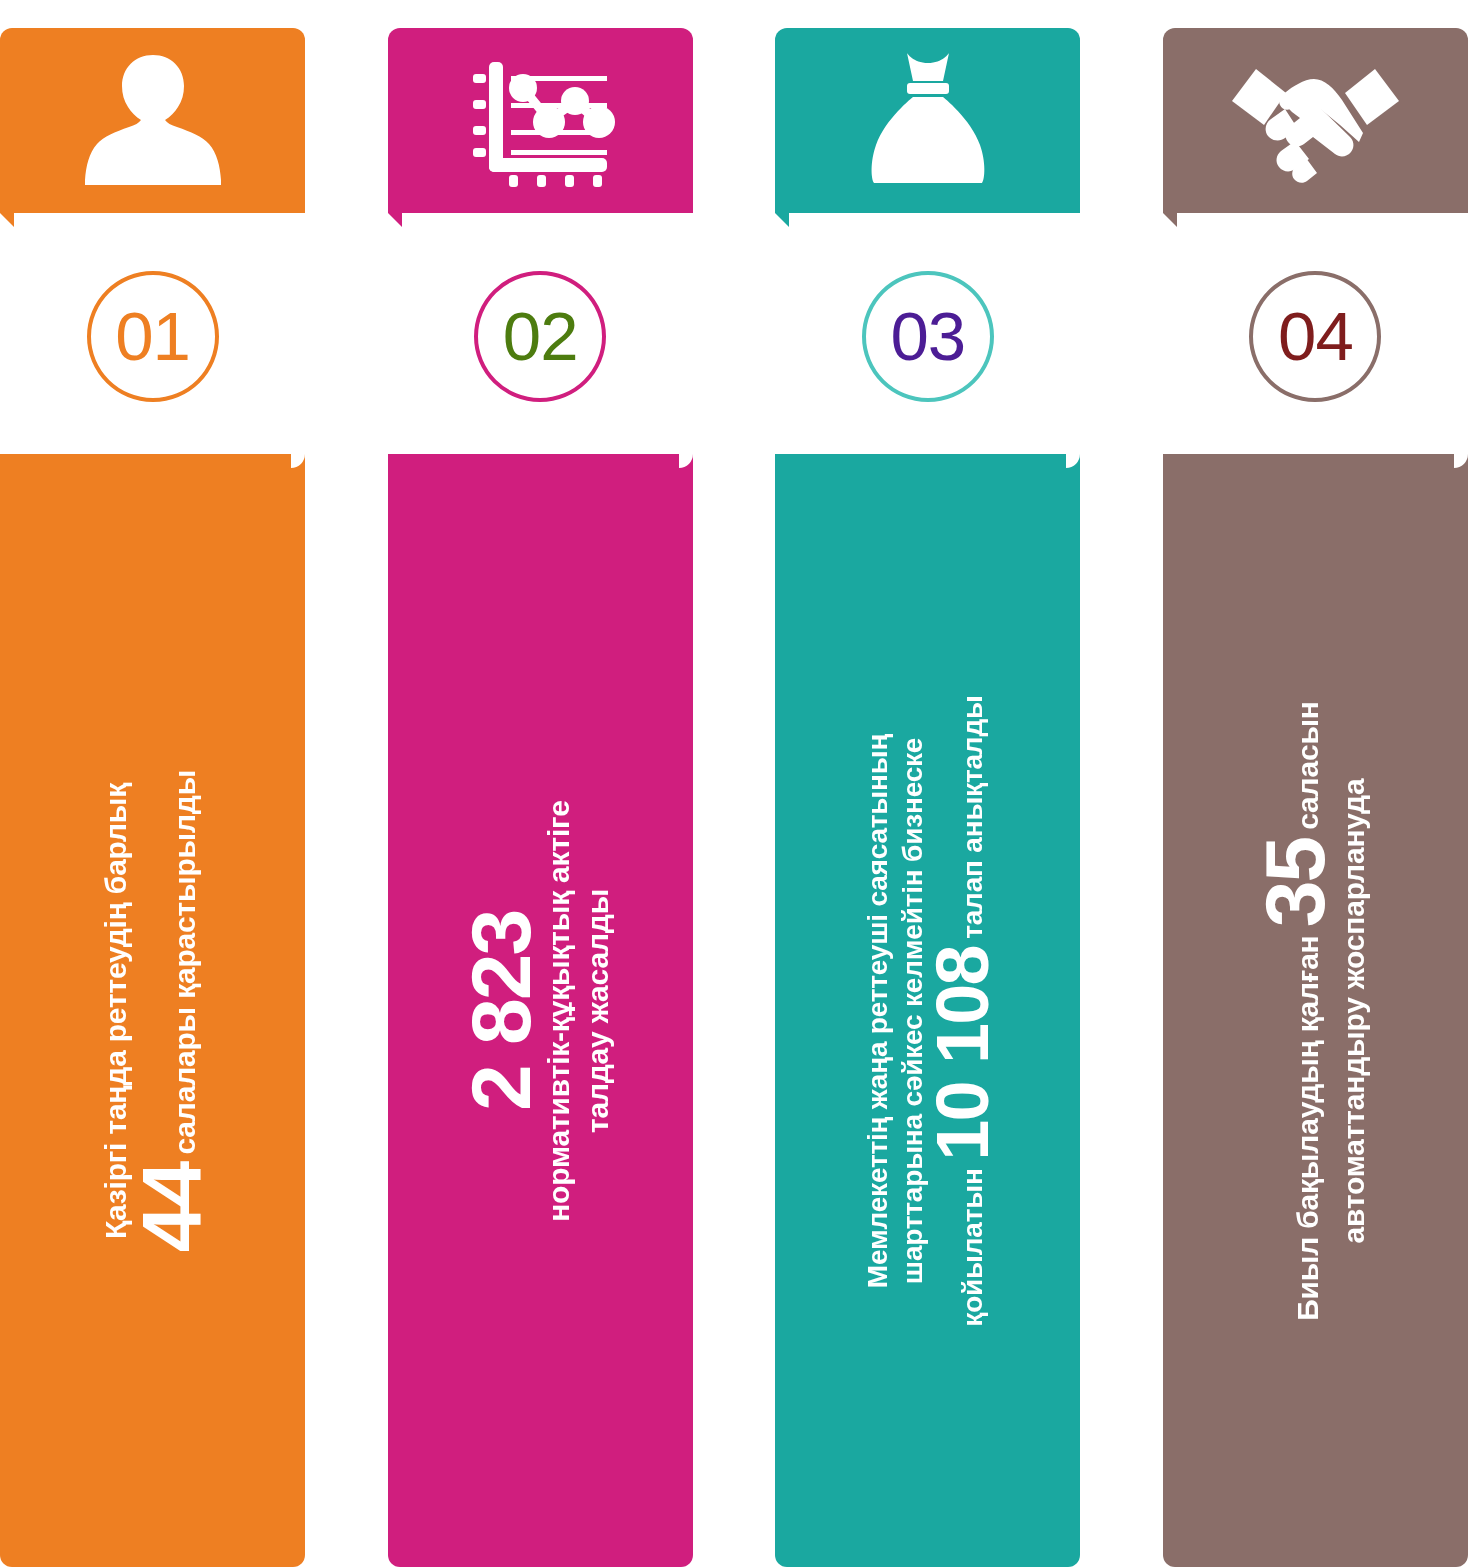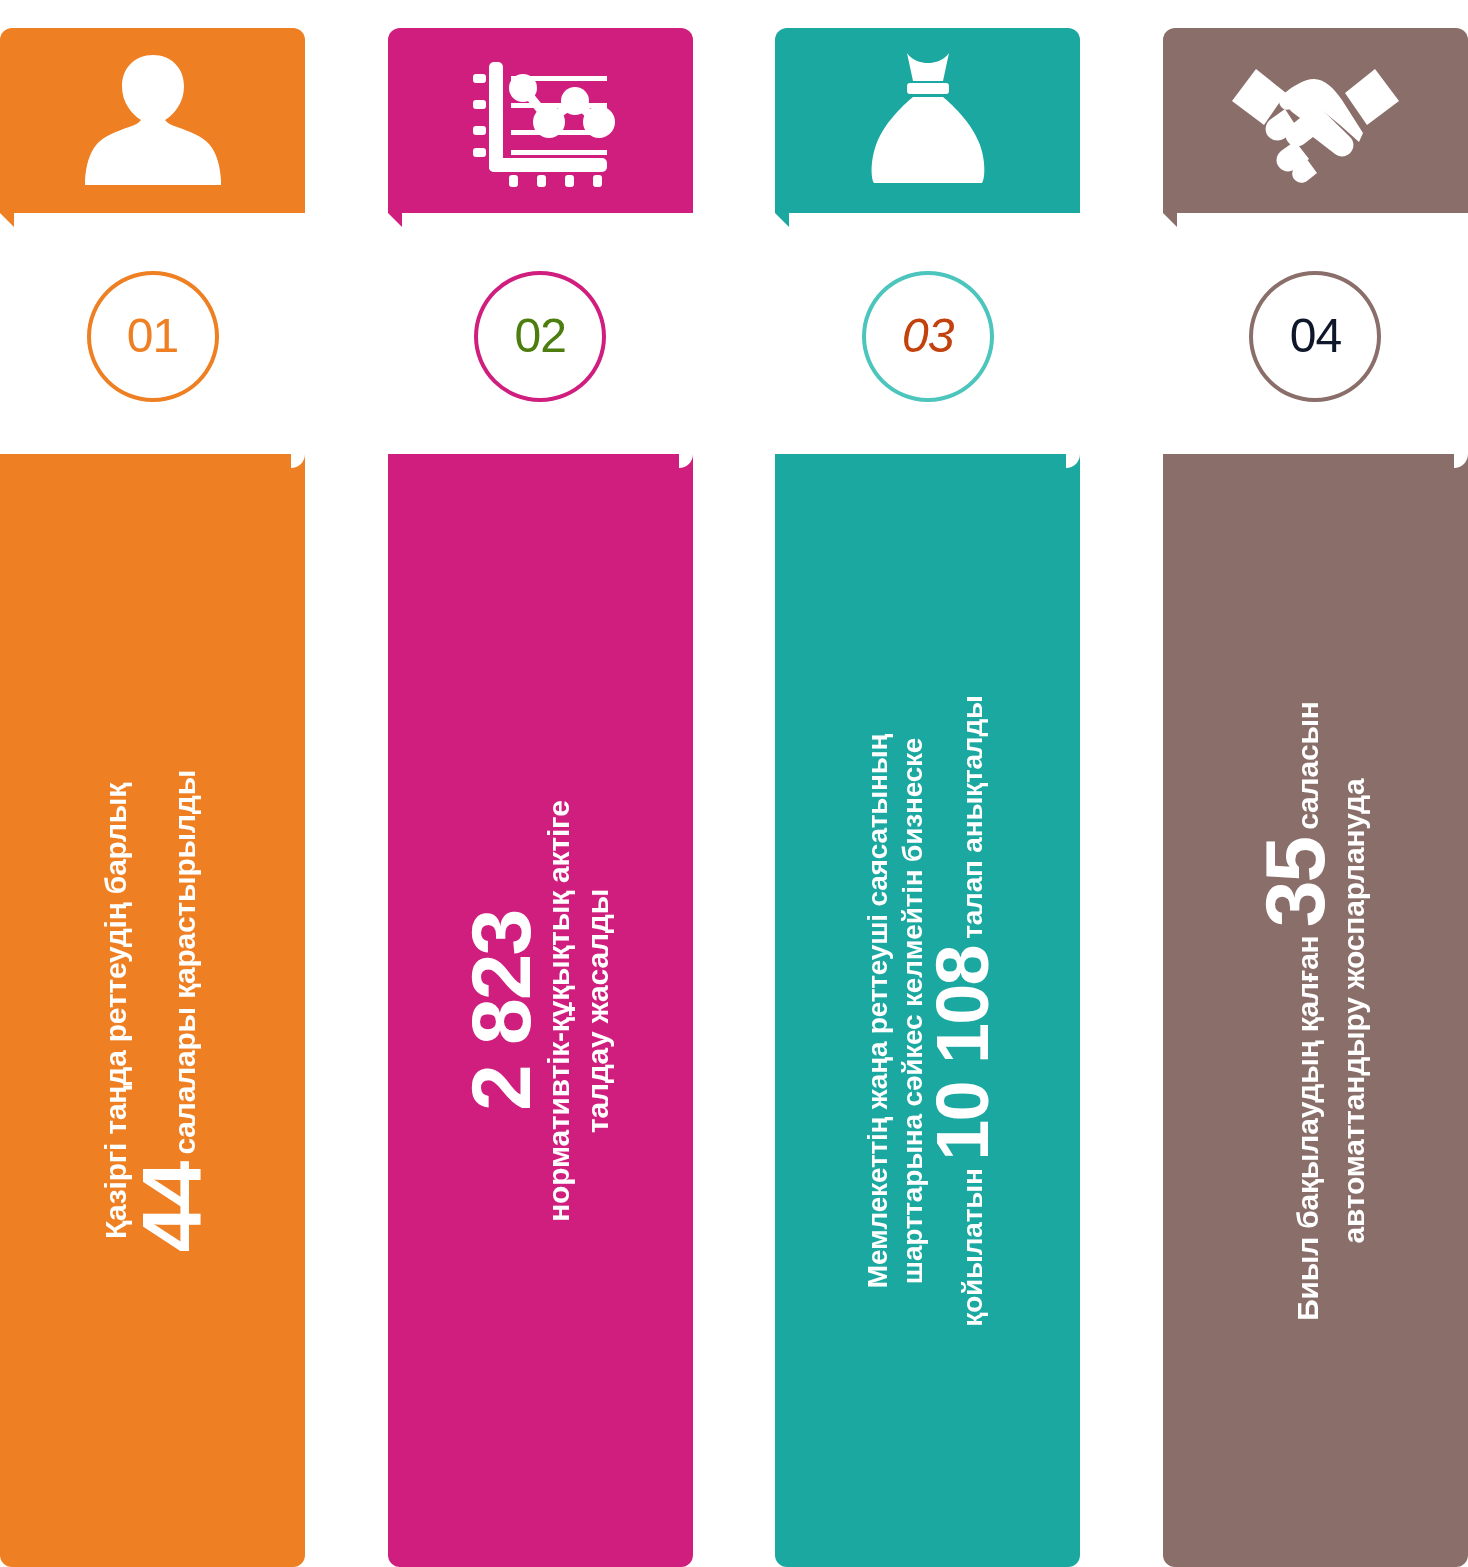--- a/index.html
+++ b/index.html
@@ -66,21 +66,21 @@
     border-radius: 50%;
     border: 4px solid #000;
     display: flex;
     align-items: center;
     justify-content: center;
     margin-top: 58px;
     box-sizing: border-box;
     background: #ffffff;
   }
   .num-circle span {
-    font-size: 48px;
+    font-size: 69px;
     font-weight: 400;
     letter-spacing: -1px;
     line-height: 1;
   }
 
   
   .text-panel {
     position: relative;
     width: 305px;
     height: 1120px;
@@ -226,21 +226,21 @@
           <g fill="#ffffff">
             <path d="M44 8c0 0 6 10 21 10S86 8 86 8l-6 28H50z"></path>
             <rect x="44" y="38" width="42" height="11" rx="3"></rect>
             <path d="M50 52h30c0 0 28 22 37 48 6 17 5 34 2 38H11c-3-4-4-21 2-38C22 74 50 52 50 52z"></path>
           </g>
         </svg>
       </span>
     </div>
 
     <div class="num-circle" style="border-color:#4cc5bd;">
-      <span style="color:#c2410c;font-style:italic;">03</span>
+      <span style="color:#4c1d95;">03</span>
     </div>
 
     <div class="text-panel" style="background:#1aa8a0;">
       <div class="vtext">
         <div class="vline">
           <span>Мемлекеттің жаңа реттеуші саясатының</span>
         </div>
         <div class="vline">
           <span>шарттарына сәйкес келмейтін бизнеске</span>
         </div>
@@ -262,21 +262,21 @@
             <path d="M57 56 L43 66 c-6 4 -7 12 -3 17 4 5 12 6 17 2l13-9z"></path>
             <path d="M121 83c5 4 6 11 2 16-4 5-11 6-16 2l-22-17 -9 7c-5 4-12 3-16-2-4-5-3-12 2-16l10-8 -8-6c-5-4-6-11-2-16 4-5 11-6 16-2z"></path>
             <path d="M67 88 L53 98c-5 4-6 11-2 16 4 5 11 6 16 2l14-10z"></path>
             <path d="M78 105 L68 113c-4 3-5 9-2 13 3 4 9 5 13 2l10-8z"></path>
           </g>
         </svg>
       </span>
     </div>
 
     <div class="num-circle" style="border-color:#8a6e69;">
-      <span style="color:#0f172a;">04</span>
+      <span style="color:#7f1d1d;">04</span>
     </div>
 
     <div class="text-panel" style="background:#8a6e69;">
       <div class="vtext">
         <div class="vline">
           <span>Биыл бақылаудың қалған </span><span class="big">35</span><span> саласын</span>
         </div>
         <div class="vline">
           <span>автоматтандыру жоспарлануда</span>
         </div>

